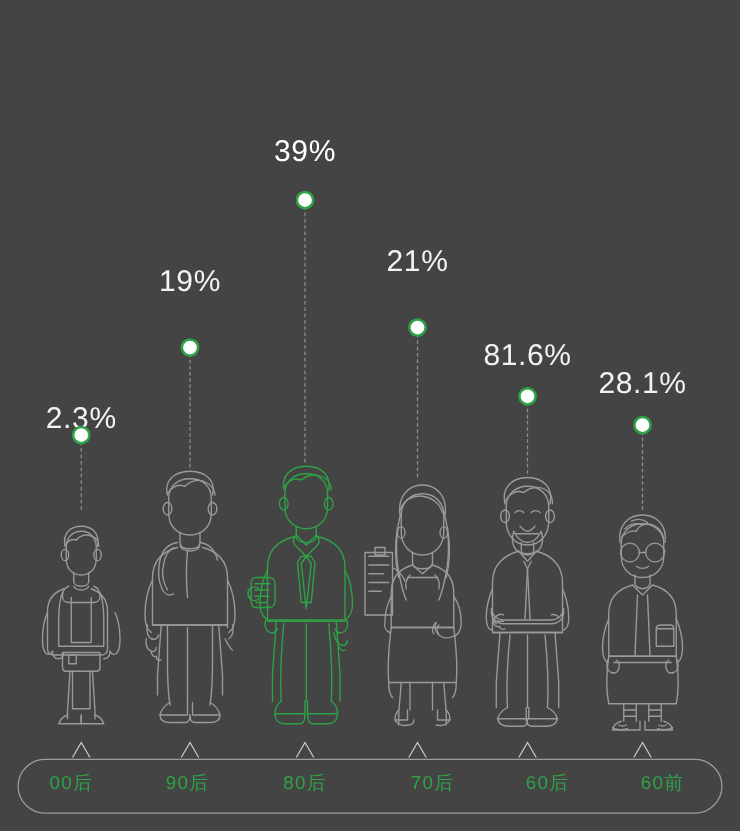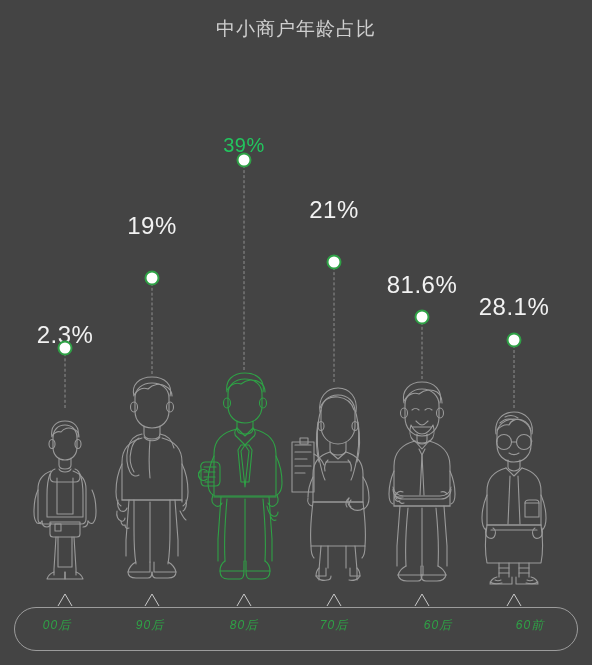--- a/index.html
+++ b/index.html
@@ -29,21 +29,21 @@
 
   .pct-label {
     position: absolute;
     transform: translateX(-50%);
     white-space: nowrap;
     font-weight: 400;
     color: #f2f2f2;
     font-size: 24px;
     letter-spacing: 0.5px;
   }
-  .pct-label.accent { color: #22c55e; font-size: 20px; margin-top: 26px; }
+  .pct-label.accent { color: #ffffff; font-size: 24px; }
 
   .stem {
     position: absolute;
     width: 0; left: 0;
     border-left: 1px dashed #8d8d8d;
     transform: translateX(-0.5px);
   }
 
   .dot {
     position: absolute;
@@ -71,33 +71,31 @@
   .axis-tick {
     position: absolute;
     top: 593px; width: 16px; height: 14px;
     transform: translateX(-50%);
   }
   .axis-tick svg { display: block; }
   .axis-label {
     position: absolute;
     top: 617px;
     transform: translateX(-50%);
-    font-size: 12px;
+    font-size: 15px;
     color: #2fa146;
     letter-spacing: 1px;
     white-space: nowrap;
-    font-style: italic;
   }
 </style>
 </head>
 <body>
 
 <div id="chart-root">
 
-  <div class="title">中小商户年龄占比</div>
 
   <div class="col" style="left:65px">
     <div class="pct-label" style="top:321px">2.3%</div>
     <div class="stem" style="top:348px;height:60px"></div>
     <div class="dot" style="top:348px"></div>
     <div class="figure" style="top:412px">
       <svg width="74" height="172" viewBox="0 0 74 172">
         <g class="fig-stroke">
           <path d="M24 25c-2-10 4-16 13-16s15 6 13 16"></path>
           <path d="M24 24c3-4 6-5 9-4 3-4 8-5 12-3 4 1 6 4 6 8"></path>
@@ -392,17 +390,17 @@
   </div>
   <div class="axis-tick" style="left:514px">
     <svg width="16" height="14" viewBox="0 0 16 14">
         <path d="M1 13L8 1l7 12" fill="none" stroke="#c9c9c9" stroke-width="1"></path>
       </svg>
   </div>
 
   <div class="axis-label" style="left:57px">00后</div>
   <div class="axis-label" style="left:150px">90后</div>
   <div class="axis-label" style="left:244px">80后</div>
-  <div class="axis-label" style="left:334px">70后</div>
+  <div class="axis-label" style="left:346px">70后</div>
   <div class="axis-label" style="left:438px">60后</div>
   <div class="axis-label" style="left:530px">60前</div>
 
 </div>
 
 </body></html>

